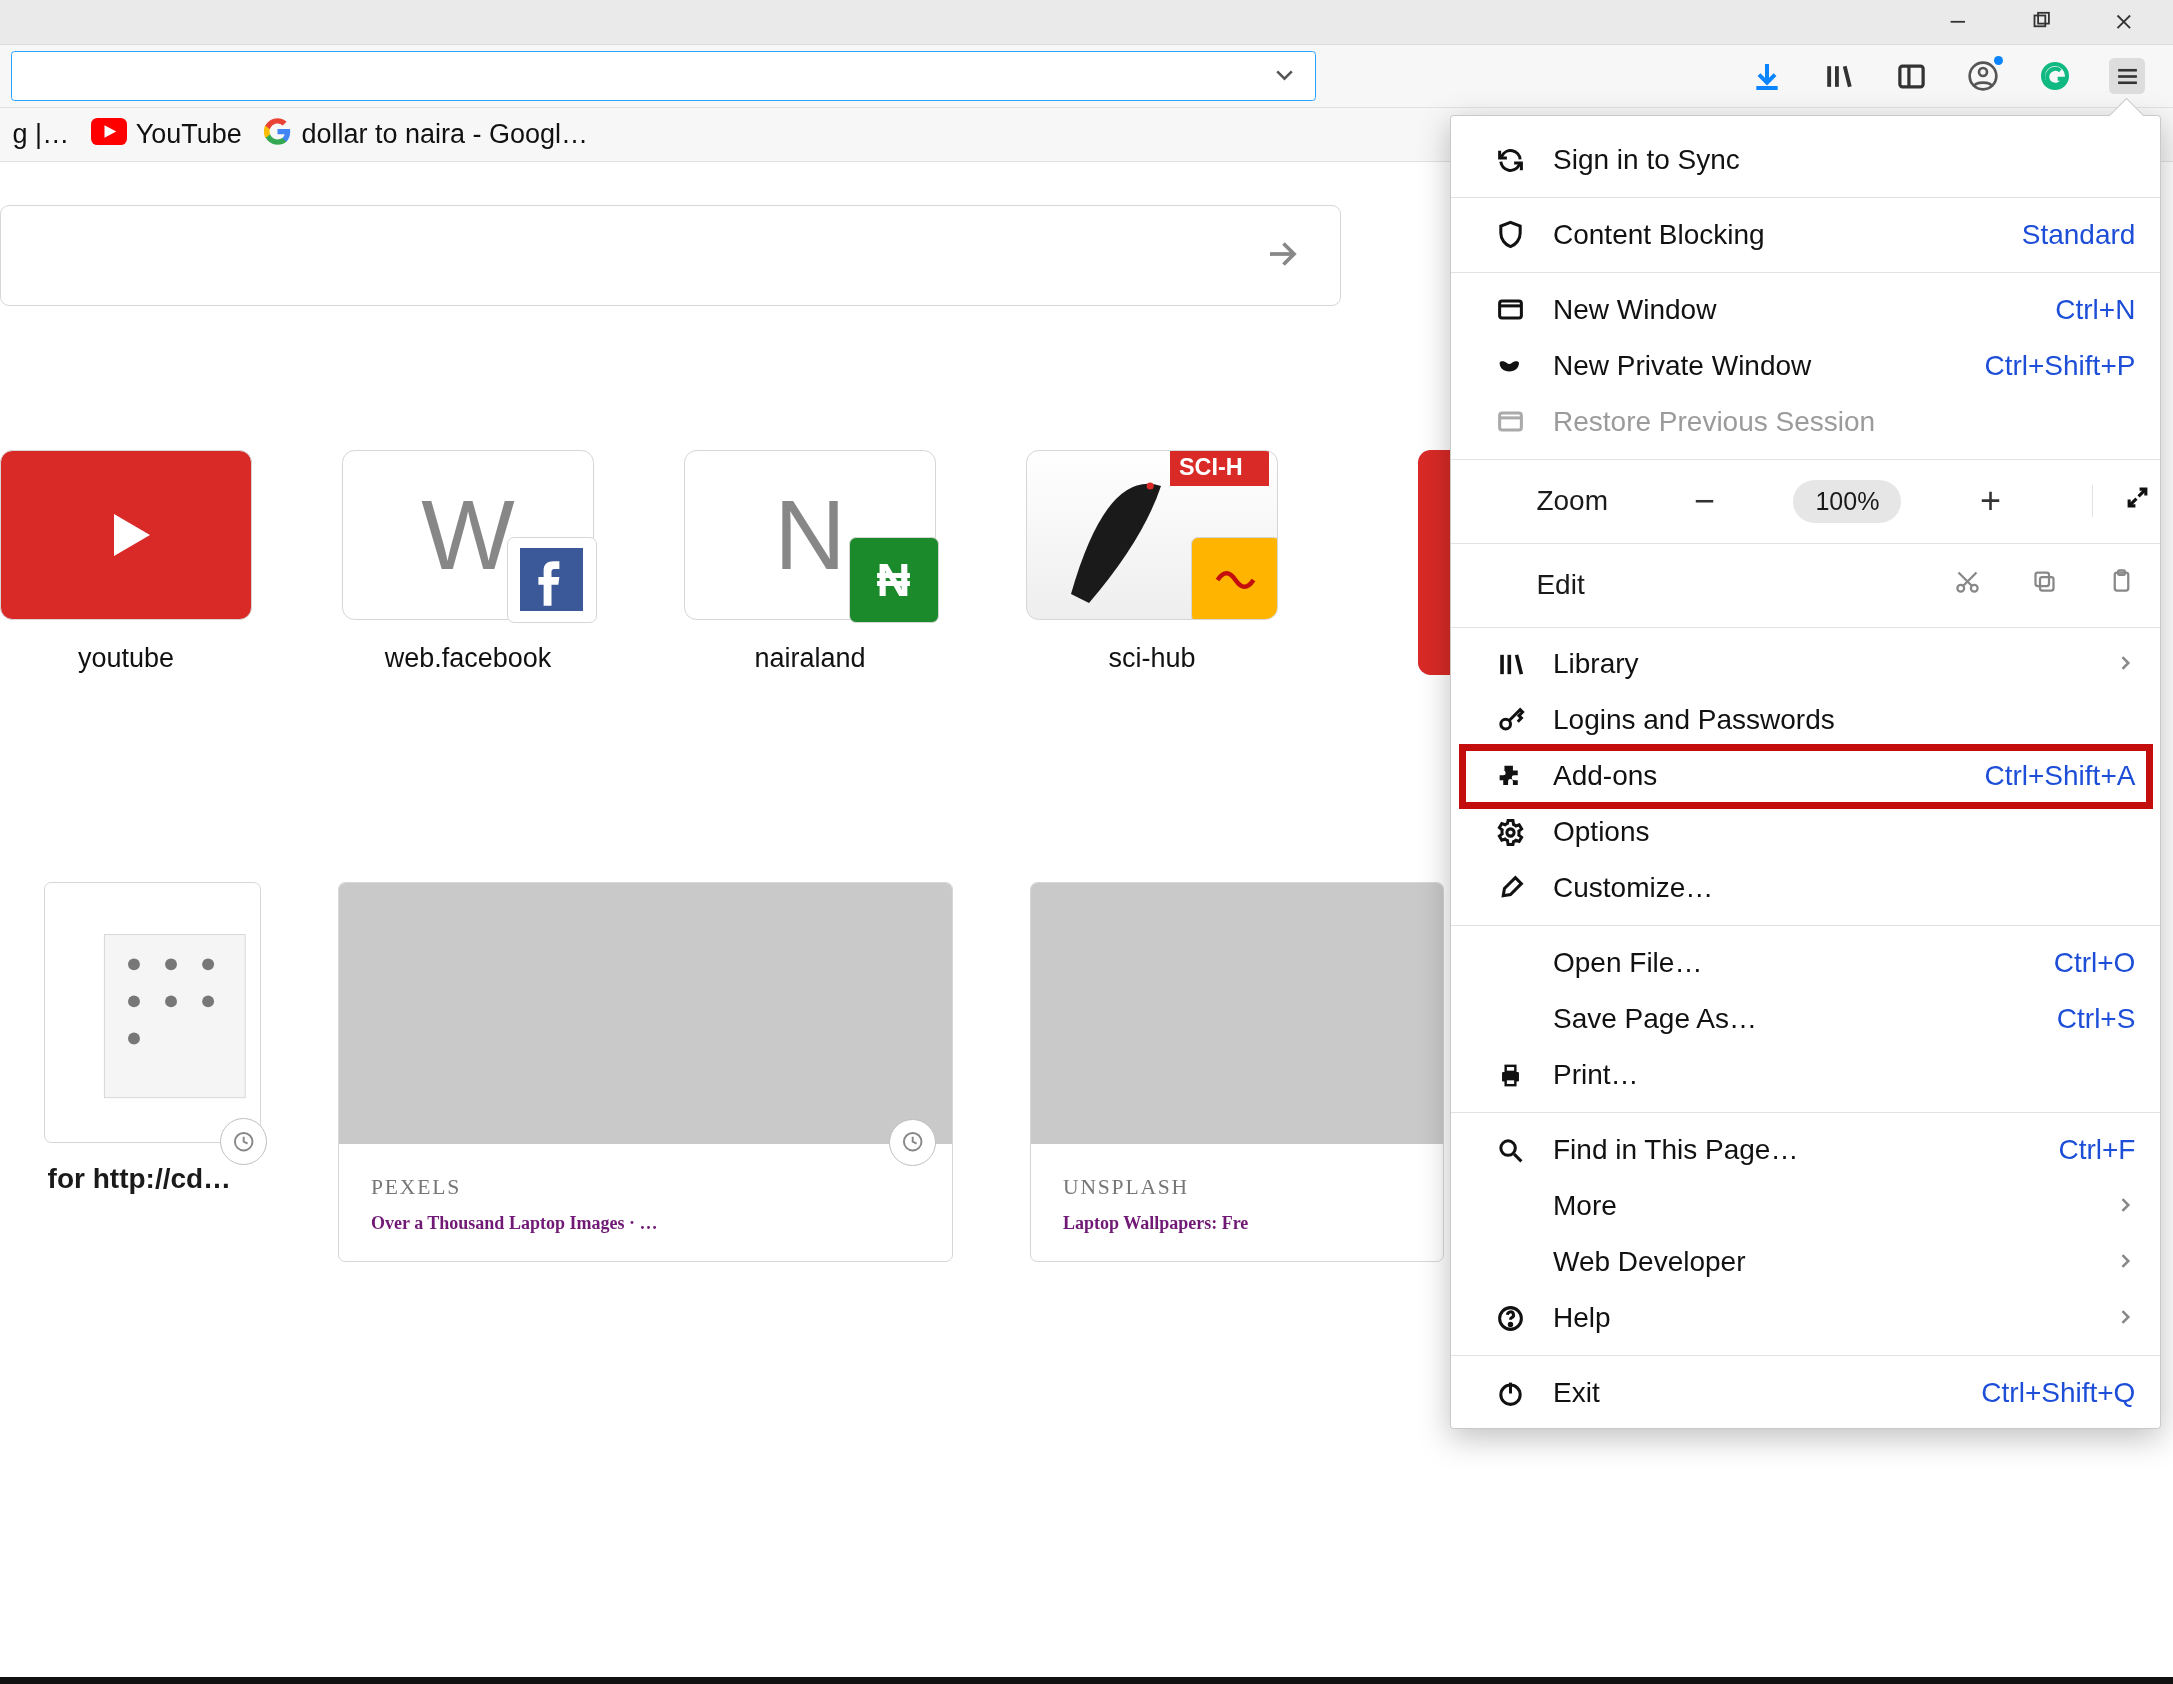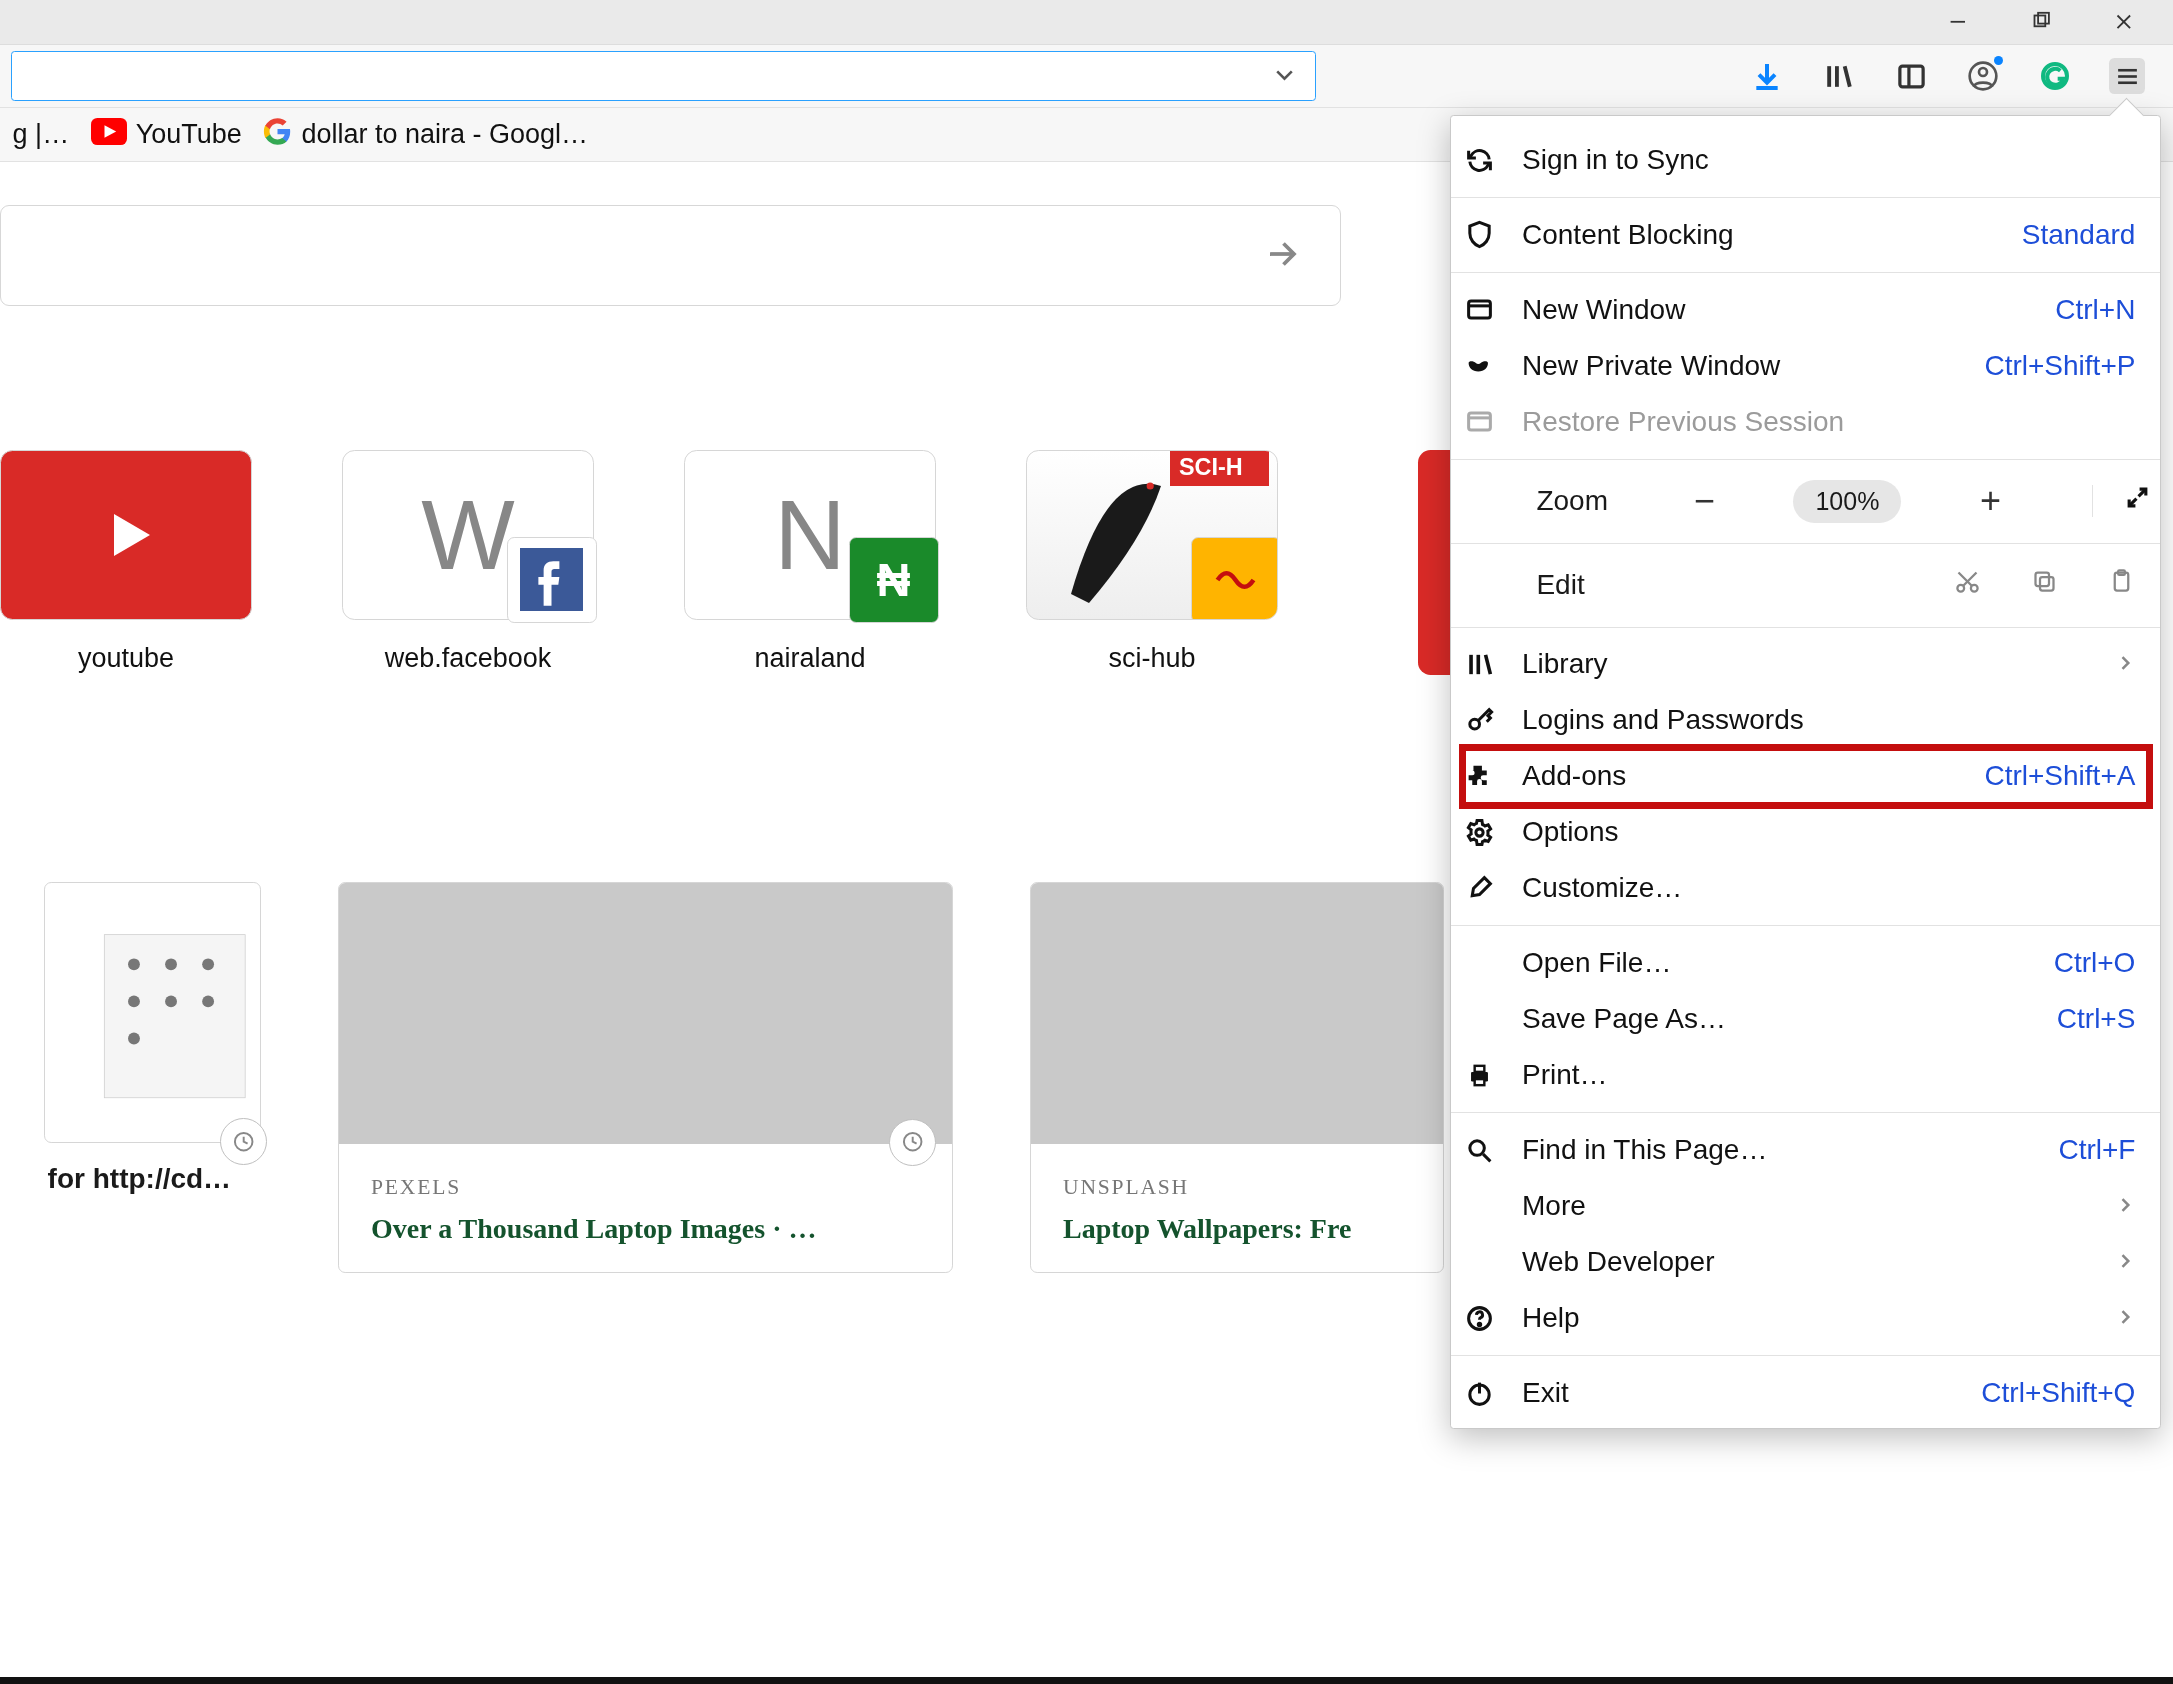--- a/index.html
+++ b/index.html
@@ -59,38 +59,38 @@
   }
   .cards-row { position:absolute; top:720px; left:0; display:flex; gap:77px; }
   .card { width:615px; background:#fff; border:0.9px solid #d6d6d6; border-radius:7.2px; overflow:hidden;font-family:Liberation Serif, serif; }
   .card .thumb { height:261px; background:#ccc; position:relative; }
   .card .thumb .clock {
     position:absolute; right:16px; bottom:-21.6px; width:47px; height:47px; background:#fff;
     border:1.8px solid #bfbfbf; border-radius:50%; display:flex; align-items:center; justify-content:center;
   }
   .card .meta { padding:31px 32px 27px; }
   .card .src { font-size:21.6px; letter-spacing:1.8px; color:#777; margin-bottom:12.6px; }
-  .card .title { font-size:28px; font-weight:600; color:#14532d; white-space:nowrap; overflow:hidden; text-overflow:ellipsis; }
+  .card .title { font-size:18px; font-weight:600; color:#701a75; white-space:nowrap; overflow:hidden; text-overflow:ellipsis; }
   .card-narrow { width:261px;padding-left:44px; }
   .card-narrow .meta { padding:20px 3.6px 0; }
   .card-narrow .title { font-size:28px; font-weight:600; }
   .red-strip { position:absolute; top:288px; left:1418px; width:32px; height:225px; background:#d92a27; border-top-left-radius:12.6px; border-bottom-left-radius:12.6px; }
 
   
   .menu {
     position:absolute; right:12.6px; top:115px; width:711px; background:#fff;
     border:0.9px solid #c9c9c9; border-radius:3.6px; box-shadow:0 9px 32px rgba(0,0,0,.25);
     padding:16px 0 7.2px; z-index:50;
   }
   .menu .arrow {
     position:absolute; top:-12.6px; right:21.6px; width:25px; height:25px; background:#fff;
     border-left:0.9px solid #c9c9c9; border-top:0.9px solid #c9c9c9; transform:rotate(45deg);
   }
   .mi {
-    display:flex; align-items:center; height:56px; padding:0 25px 0 8px;
+    display:flex; align-items:center; height:56px; padding:0 25px 0 39px;
     font-size:28px; color:#111;
   }
   .mi.dis { color:#9b9b9b; }
   .mi .mi-icon { width:41px; display:flex; justify-content:center; }
   .mi .mi-icon svg { width:29px; height:29px; }
   .mi .label { margin-left:21.6px; flex:1; }
   .mi .shortcut { font-size:28px; color:#1d4ed8; }
   .sep { height:0.9px; background:#e2e2e2; margin:9px 0; }
   .zoomrow { display:flex; align-items:center; height:65px; padding:0 25px 0 85px; font-size:28px;gap:44px; }
   .zoomrow .zlabel { flex:1; }

